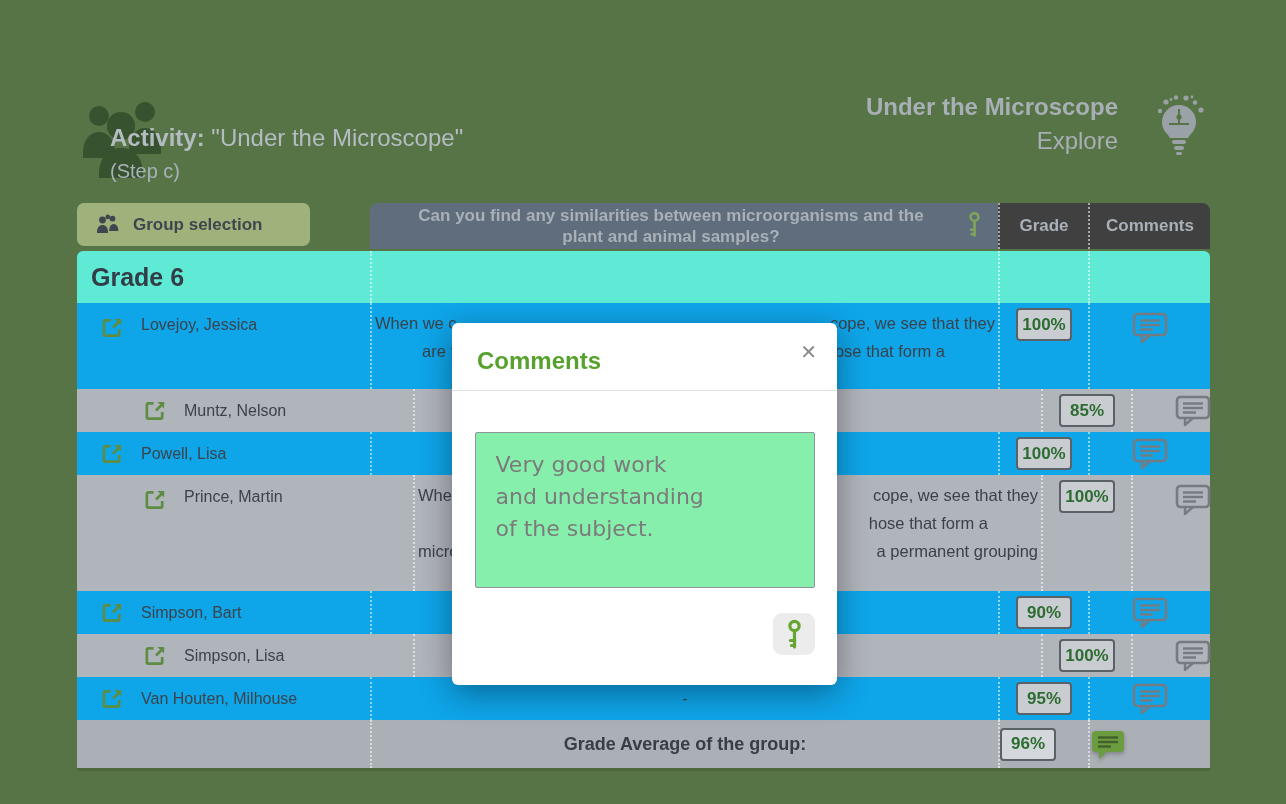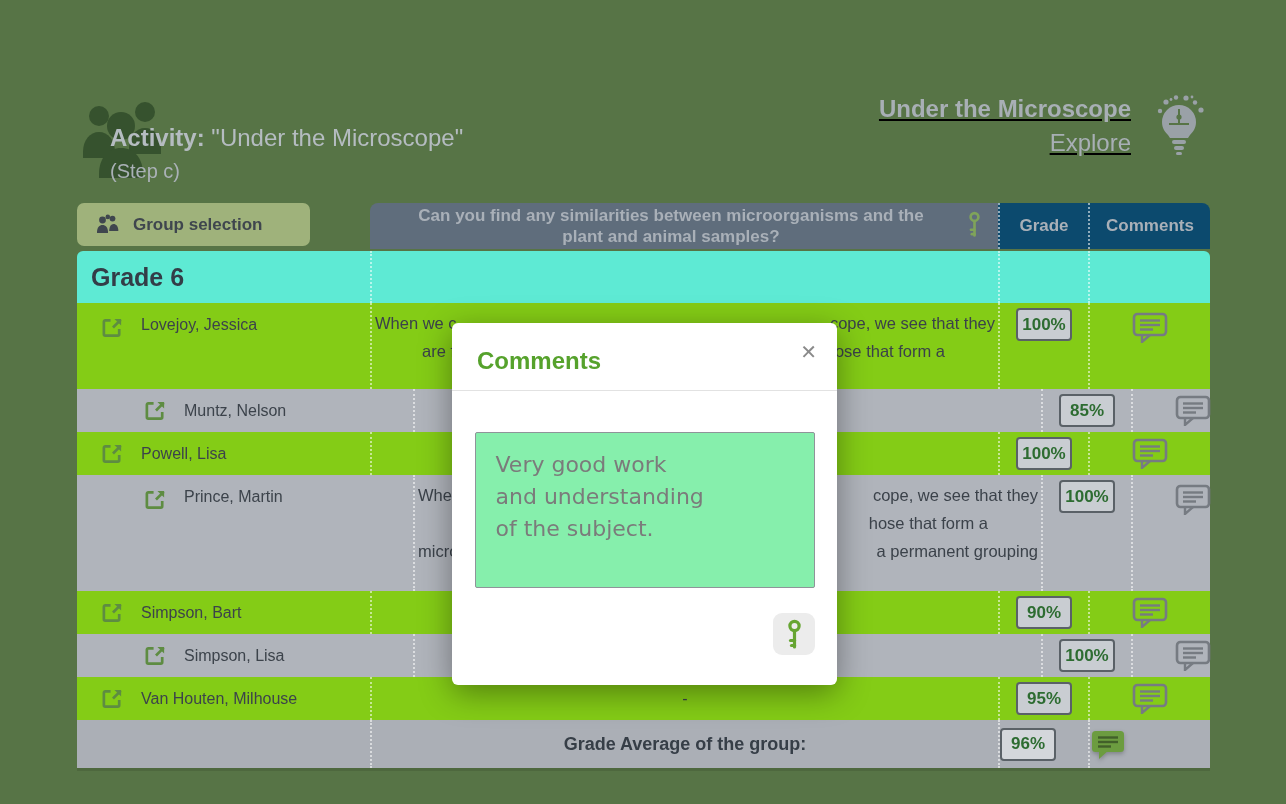--- a/index.html
+++ b/index.html
@@ -7,48 +7,48 @@
   body { font-family:"Liberation Sans", sans-serif; }
   .page { position:relative; width:1286px; height:804px; background:#577446; overflow:hidden; }
 
   
   .activity-icon { position:absolute; left:75px; top:96px; z-index:1; }
   .activity-text { position:absolute; left:110px; top:124px; z-index:2; color:#b5bcc1; }
   .activity-line { font-size:24px; }
   .activity-line .bold { font-weight:bold; }
   .activity-step { font-size:20px; margin-top:8px; color:#aab1b7; }
 
-  .app-block { position:absolute; top:93px; right:79px; display:flex; align-items:center; gap:20px;text-decoration:underline; }
+  .app-block { position:absolute; top:93px; right:79px; display:flex; align-items:flex-start; gap:33px; }
   .app-text { text-align:right; color:#a8afb5; }
   .app-title { font-size:24px; font-weight:bold; }
   .app-subtitle { font-size:24px; margin-top:6px; }
 
   
   .gtable { position:absolute; left:77px; top:203px; width:1133px; }
   .row-grid { display:grid; grid-template-columns:293px 628px 90px 122px; }
   .dot-l { border-left:2px dotted rgba(255,255,255,0.55); }
 
   .thead { height:46px; margin-bottom:2px; }
   .thead-first { display:flex; align-items:flex-start; }
   .group-btn { width:233px; height:43px; background:#9fb27b; border:none; border-radius:7px;
                display:flex; align-items:center; gap:12px; padding:0 0 0 18px;
                font-family:"Liberation Sans",sans-serif; font-size:17px; font-weight:bold; color:#3f464e; cursor:pointer; }
   .q-head { position:relative; background:#5f6d7c; border-radius:8px 0 0 0;
             display:flex; align-items:center; justify-content:center; }
   .q-text { width:560px; text-align:center; color:#a9b0b8; font-size:17px; font-weight:bold; line-height:21px; padding-right:26px; }
   .key-wrap { position:absolute; right:16px; top:50%; transform:translateY(-50%); }
-  .grade-head, .comments-head { background:#0c4a6e; display:flex; align-items:center; justify-content:center;
+  .grade-head, .comments-head { background:#404040; display:flex; align-items:center; justify-content:center;
             color:#a9b0b8; font-size:17px; font-weight:bold; }
   .comments-head { border-radius:0 8px 0 0; }
 
   .section-row { height:52px; background:#5eead4; border-radius:6px 6px 0 0; align-items:center; }
   .sec-name { font-size:25px; font-weight:bold; color:#333d47; padding-left:14px; }
   .section-row .cellfill { height:100%; }
 
-  .trow { min-height:43px; align-items:center; background:#84cc16; }
+  .trow { min-height:43px; align-items:center; background:#0ea5e9; }
   .trow.alt { background:#b0b4bb;padding-left:43px; }
   .trow .cell { height:100%; }
   .name-cell { display:flex; align-items:center; gap:17px; padding-left:24px; color:#3c434b; font-size:16px; }
   .trow.tall { align-items:start; }
   .trow.tall .name-cell { padding-top:13px; align-items:flex-start; }
   .grade-cell { display:flex; align-items:center; justify-content:center; }
   .comments-cell { display:flex; align-items:center; justify-content:center; }
   .trow.tall .grade-cell { align-items:flex-start; padding-top:5px; }
   .trow.tall .comments-cell { align-items:flex-start; padding-top:9px; }
 

